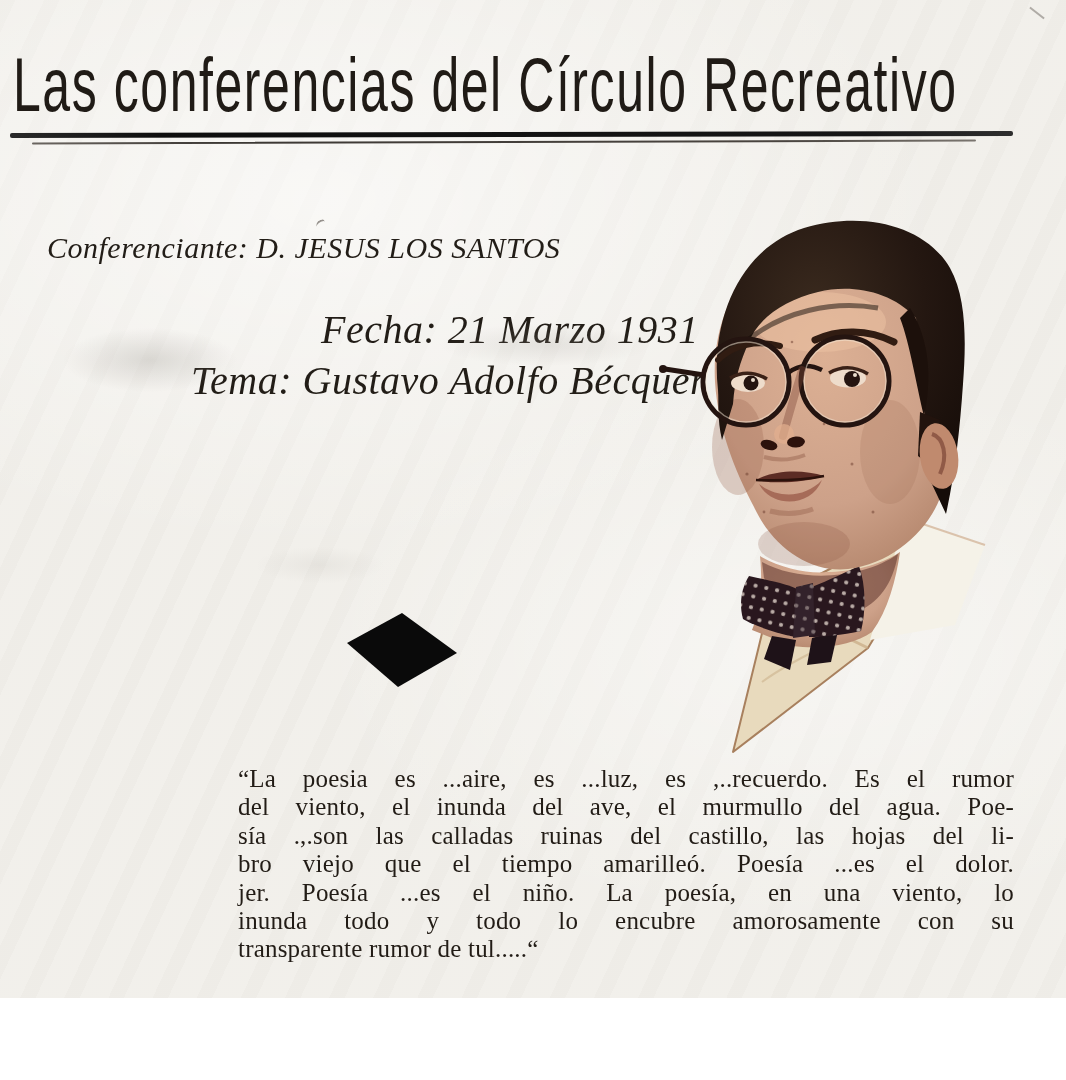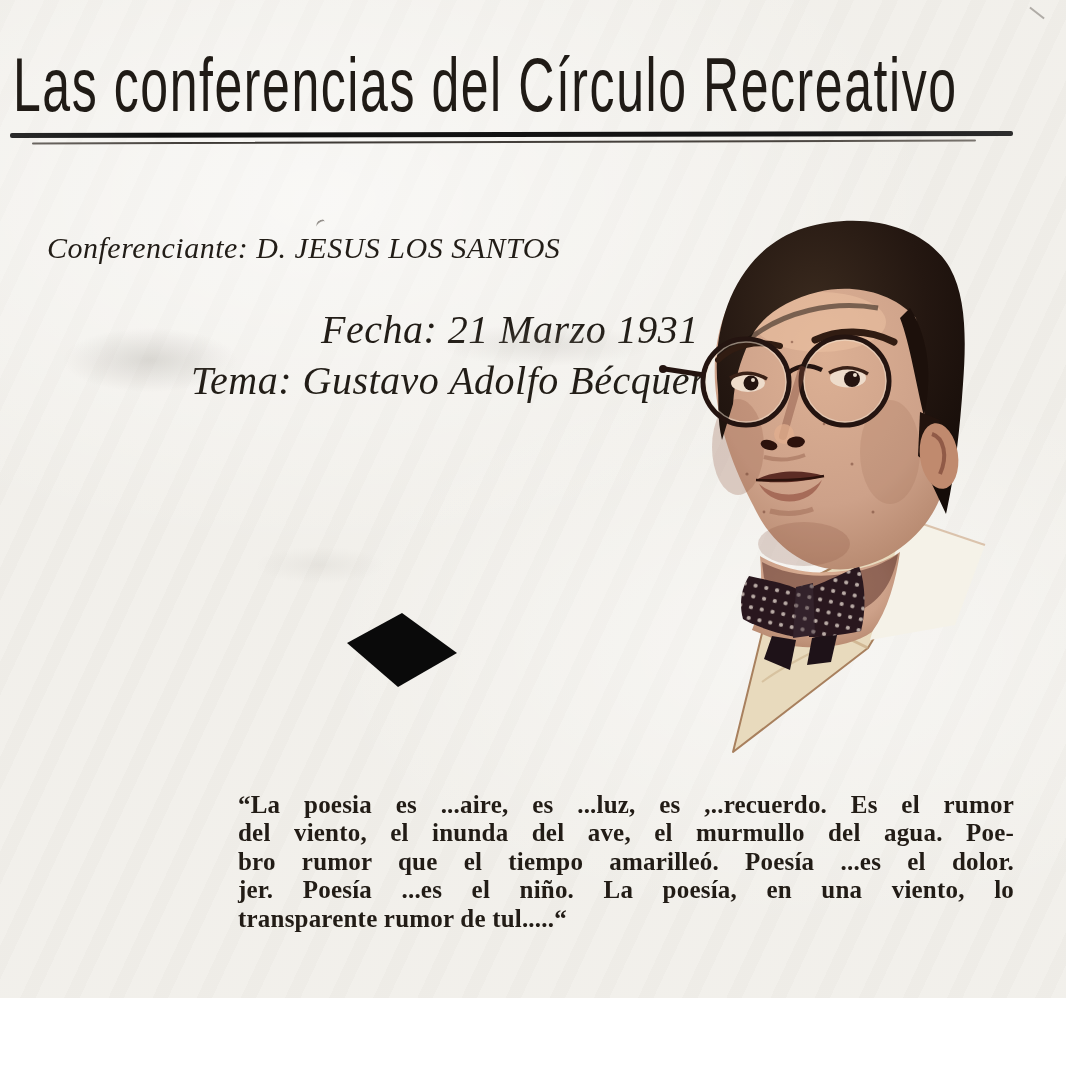--- a/index.html
+++ b/index.html
@@ -27,22 +27,22 @@
              transform:rotate(-.18deg);}
   
   .infoline{position:absolute;font-style:italic;color:#221d17;white-space:nowrap;}
   .speaker{left:47px;top:231px;font-size:30px;letter-spacing:.5px;}
   .date{left:321px;top:306px;font-size:40px;letter-spacing:.5px;}
   .topic{left:191px;top:357px;font-size:40px;letter-spacing:.5px;}
   
   .portrait{position:absolute;left:652px;top:212px;width:368px;height:575px;}
   .diamond{position:absolute;left:344px;top:610px;width:118px;height:80px;}
   
-  .quote{position:absolute;left:238px;top:791px;width:776px;
-         font-size:25px;font-weight:bold;color:#221c16;line-height:28.4px;
+  .quote{position:absolute;left:238px;top:765px;width:776px;
+         font-size:25px;font-weight:normal;color:#221c16;line-height:28.4px;
          letter-spacing:.2px;}
   .quote .qline{text-align:justify;text-align-last:justify;white-space:nowrap;}
   .quote .qline.last{text-align-last:left;}
   
   .smudge{position:absolute;pointer-events:none;}
   .smudge1{left:55px;top:325px;width:190px;height:70px;
            background:radial-gradient(ellipse at center,rgba(150,145,138,.28),transparent 65%);}
   .smudge2{left:430px;top:322px;width:230px;height:46px;
            background:radial-gradient(ellipse at center,rgba(160,155,148,.2),transparent 65%);}
   .smudge3{left:250px;top:545px;width:140px;height:40px;
@@ -197,22 +197,24 @@
     </g>
   </svg>
 
   <svg class="diamond" viewBox="0 0 118 80">
     <polygon points="3,33 58,3 113,43 54,77" fill="#0a0a0a"></polygon>
   </svg>
 
   <div class="quote">
     <div class="qline">“La poesia es ...aire, es ...luz, es ,..recuerdo. Es el rumor</div>
     <div class="qline">del viento, el inunda del ave, el murmullo del agua. Poe-</div>
-    <div class="qline">bro rumor que el tiempo amarilleó. Poesía ...es el dolor.</div>
+    <div class="qline">sía .,.son las calladas ruinas del castillo, las hojas del li-</div>
+    <div class="qline">bro viejo que el tiempo amarilleó. Poesía ...es el dolor.</div>
     <div class="qline">jer. Poesía ...es el niño. La poesía, en una viento, lo</div>
+    <div class="qline">inunda todo y todo lo encubre amorosamente con su</div>
     <div class="qline last">transparente rumor de tul.....“</div>
   </div>
 
   <div class="smudge smudge1"></div>
   <div class="smudge smudge2"></div>
   <div class="smudge smudge3"></div>
   <div class="tickmark"></div>
   <div class="speck-bottom"></div>
   <div class="corner-slash"></div>
 </div>

